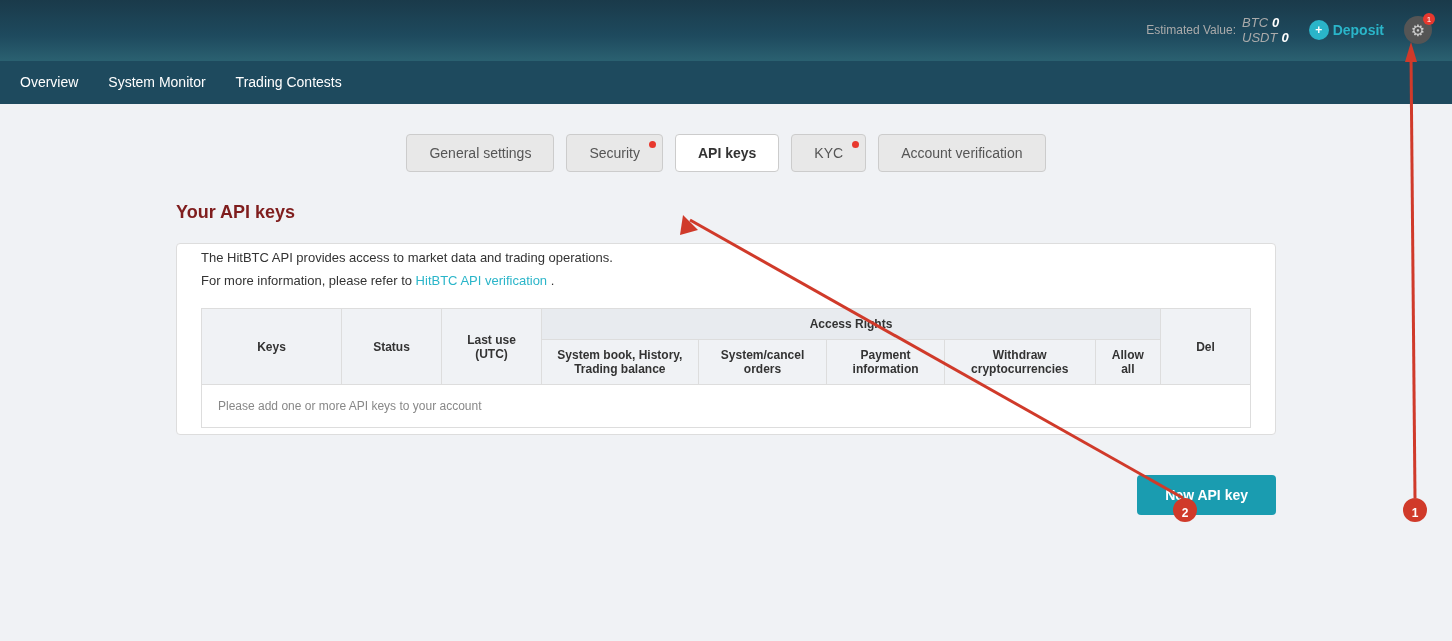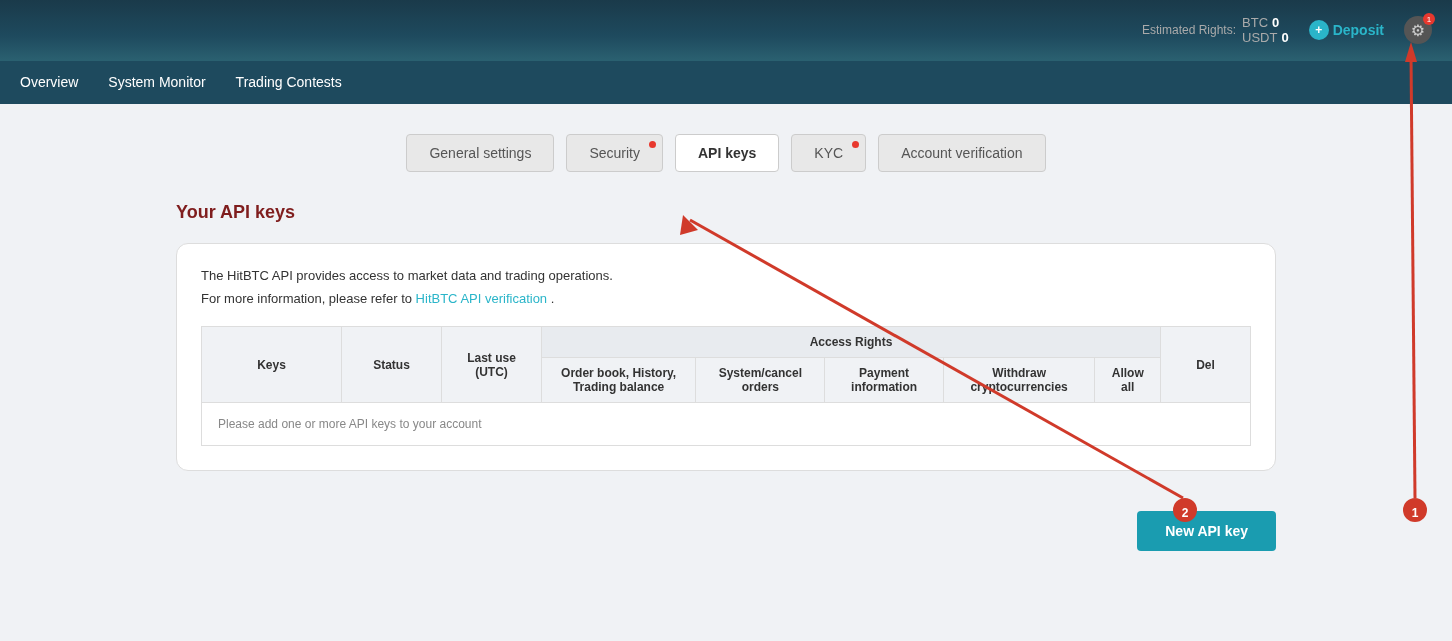--- a/index.html
+++ b/index.html
@@ -115,22 +115,22 @@
       font-size: 18px;
       font-weight: bold;
       color: #7f1d1d;
       margin-bottom: 20px;
     }
 
     
     .info-box {
       background: #fff;
       border: 1px solid #ddd;
-      border-radius: 12px;
-      padding: 24px 24px;
+      border-radius: 4px;
+      padding: 6px 24px;
     }
     .info-text { color: #333; font-size: 13px; margin-bottom: 8px; }
     .info-link { color: #2ab5c9; text-decoration: none; cursor: pointer; }
 
     
     .api-table {
       width: 100%;
       border-collapse: collapse;
       margin-top: 20px;
     }
@@ -185,31 +185,31 @@
       z-index: 1000;
     }
 
     
     .ev-block {
       display: flex;
       align-items: center;
       gap: 6px;
     }
     .ev-label { color: #aaa; font-size: 12px; }
-    .ev-row { color: #fff; display: flex; gap: 4px; }
+    .ev-row { color: #fff; display: flex; gap: 4px; font-style: italic; }
     .ev-name { color: #aaa; }
     .ev-val { color: #fff; font-weight: bold; }
   </style>
 </head>
 <body>
 
 <div class="top-bar">
   <div class="top-bar-right">
     <div class="ev-block">
-      <span class="ev-label">Estimated Rights:</span>
+      <span class="ev-label">Estimated Value:</span>
       <div>
         <div class="ev-row">
           <span class="ev-name">BTC</span>
           <span class="ev-val">0</span>
         </div>
         <div class="ev-row">
           <span class="ev-name">USDT</span>
           <span class="ev-val">0</span>
         </div>
       </div>
@@ -267,21 +267,21 @@
       <table class="api-table">
         <thead>
           <tr>
             <th rowspan="2" class="col-keys">Keys</th>
             <th rowspan="2" class="col-status">Status</th>
             <th rowspan="2" class="col-lastuse">Last use (UTC)</th>
             <th colspan="5" class="access-rights-header">Access Rights</th>
             <th rowspan="2" class="col-del">Del</th>
           </tr>
           <tr>
-            <th>Order book, History, Trading balance</th>
+            <th>System book, History, Trading balance</th>
             <th>System/cancel orders</th>
             <th>Payment information</th>
             <th>Withdraw cryptocurrencies</th>
             <th>Allow all</th>
           </tr>
         </thead>
         <tbody>
           <tr class="empty-row">
             <td colspan="9">Please add one or more API keys to your account</td>
           </tr>

